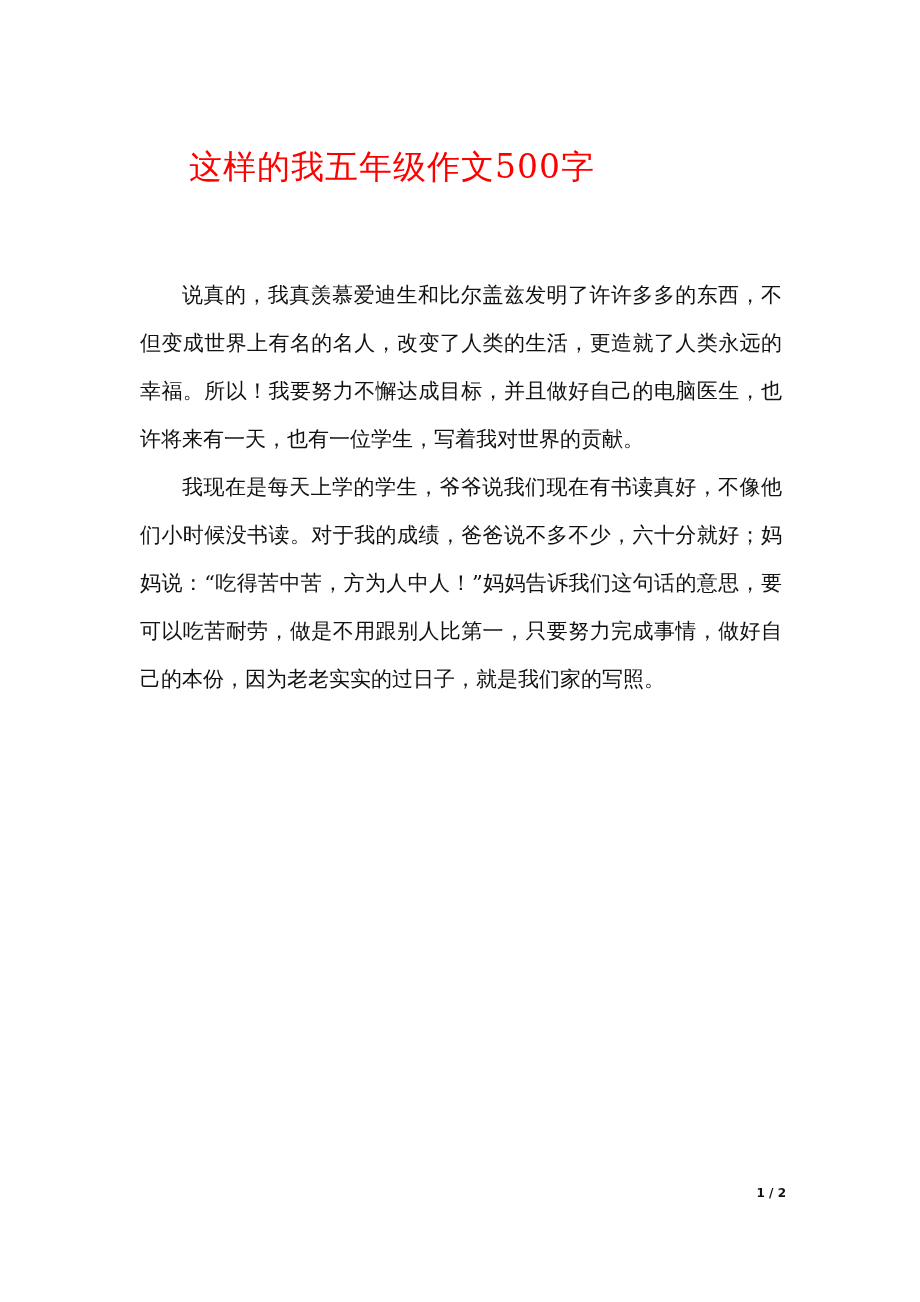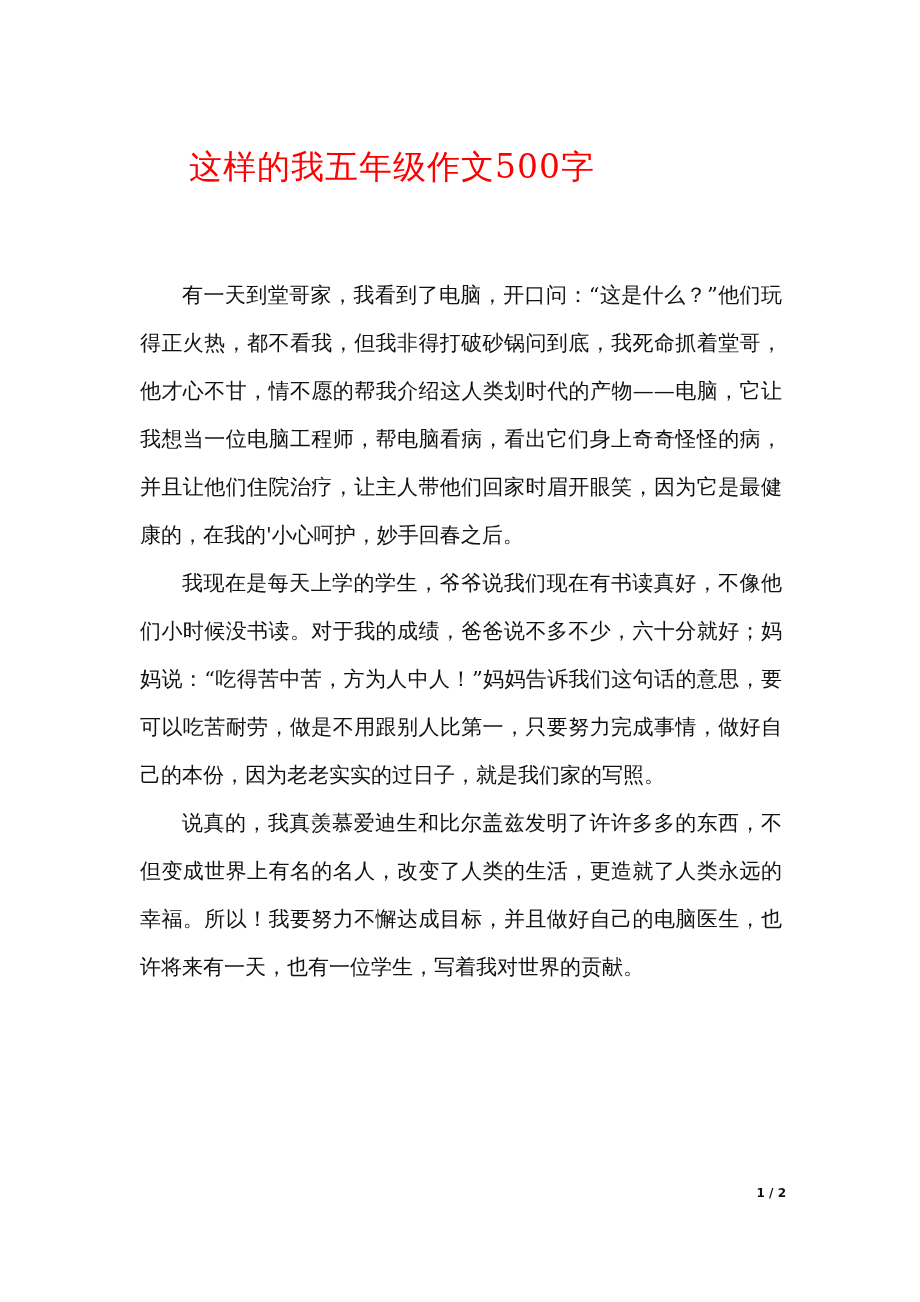--- a/index.html
+++ b/index.html
@@ -21,18 +21,17 @@
     font-family: "DejaVu Sans", "Liberation Sans", sans-serif; font-weight: bold;
     font-size: 12px; color: #111;
   }
 </style>
 </head>
 <body>
 
 <div class="page">
   <div class="title">这样的我五年级作文500字</div>
   <div class="body-text">
-    <p class="para">有一天到堂哥家，我看到了电脑，开口问：“这是什么？”他们玩得正火热，都不看我，但我非得打破砂锅问到底，我死命抓着堂哥，他才心不甘，情不愿的帮我介绍这人类划时代的产物——电脑，它让我想当一位电脑工程师，帮电脑看病，看出它们身上奇奇怪怪的病，并且让他们住院治疗，让主人带他们回家时眉开眼笑，因为它是最健康的，在我的'小心呵护，妙手回春之后。</p>
+    <p class="para">说真的，我真羡慕爱迪生和比尔盖兹发明了许许多多的东西，不但变成世界上有名的名人，改变了人类的生活，更造就了人类永远的幸福。所以！我要努力不懈达成目标，并且做好自己的电脑医生，也许将来有一天，也有一位学生，写着我对世界的贡献。</p>
     <p class="para">我现在是每天上学的学生，爷爷说我们现在有书读真好，不像他们小时候没书读。对于我的成绩，爸爸说不多不少，六十分就好；妈妈说：“吃得苦中苦，方为人中人！”妈妈告诉我们这句话的意思，要可以吃苦耐劳，做是不用跟别人比第一，只要努力完成事情，做好自己的本份，因为老老实实的过日子，就是我们家的写照。</p>
-    <p class="para">说真的，我真羡慕爱迪生和比尔盖兹发明了许许多多的东西，不但变成世界上有名的名人，改变了人类的生活，更造就了人类永远的幸福。所以！我要努力不懈达成目标，并且做好自己的电脑医生，也许将来有一天，也有一位学生，写着我对世界的贡献。</p>
   </div>
   <div class="page-num">1 / 2</div>
 </div>
 
 </body></html>

